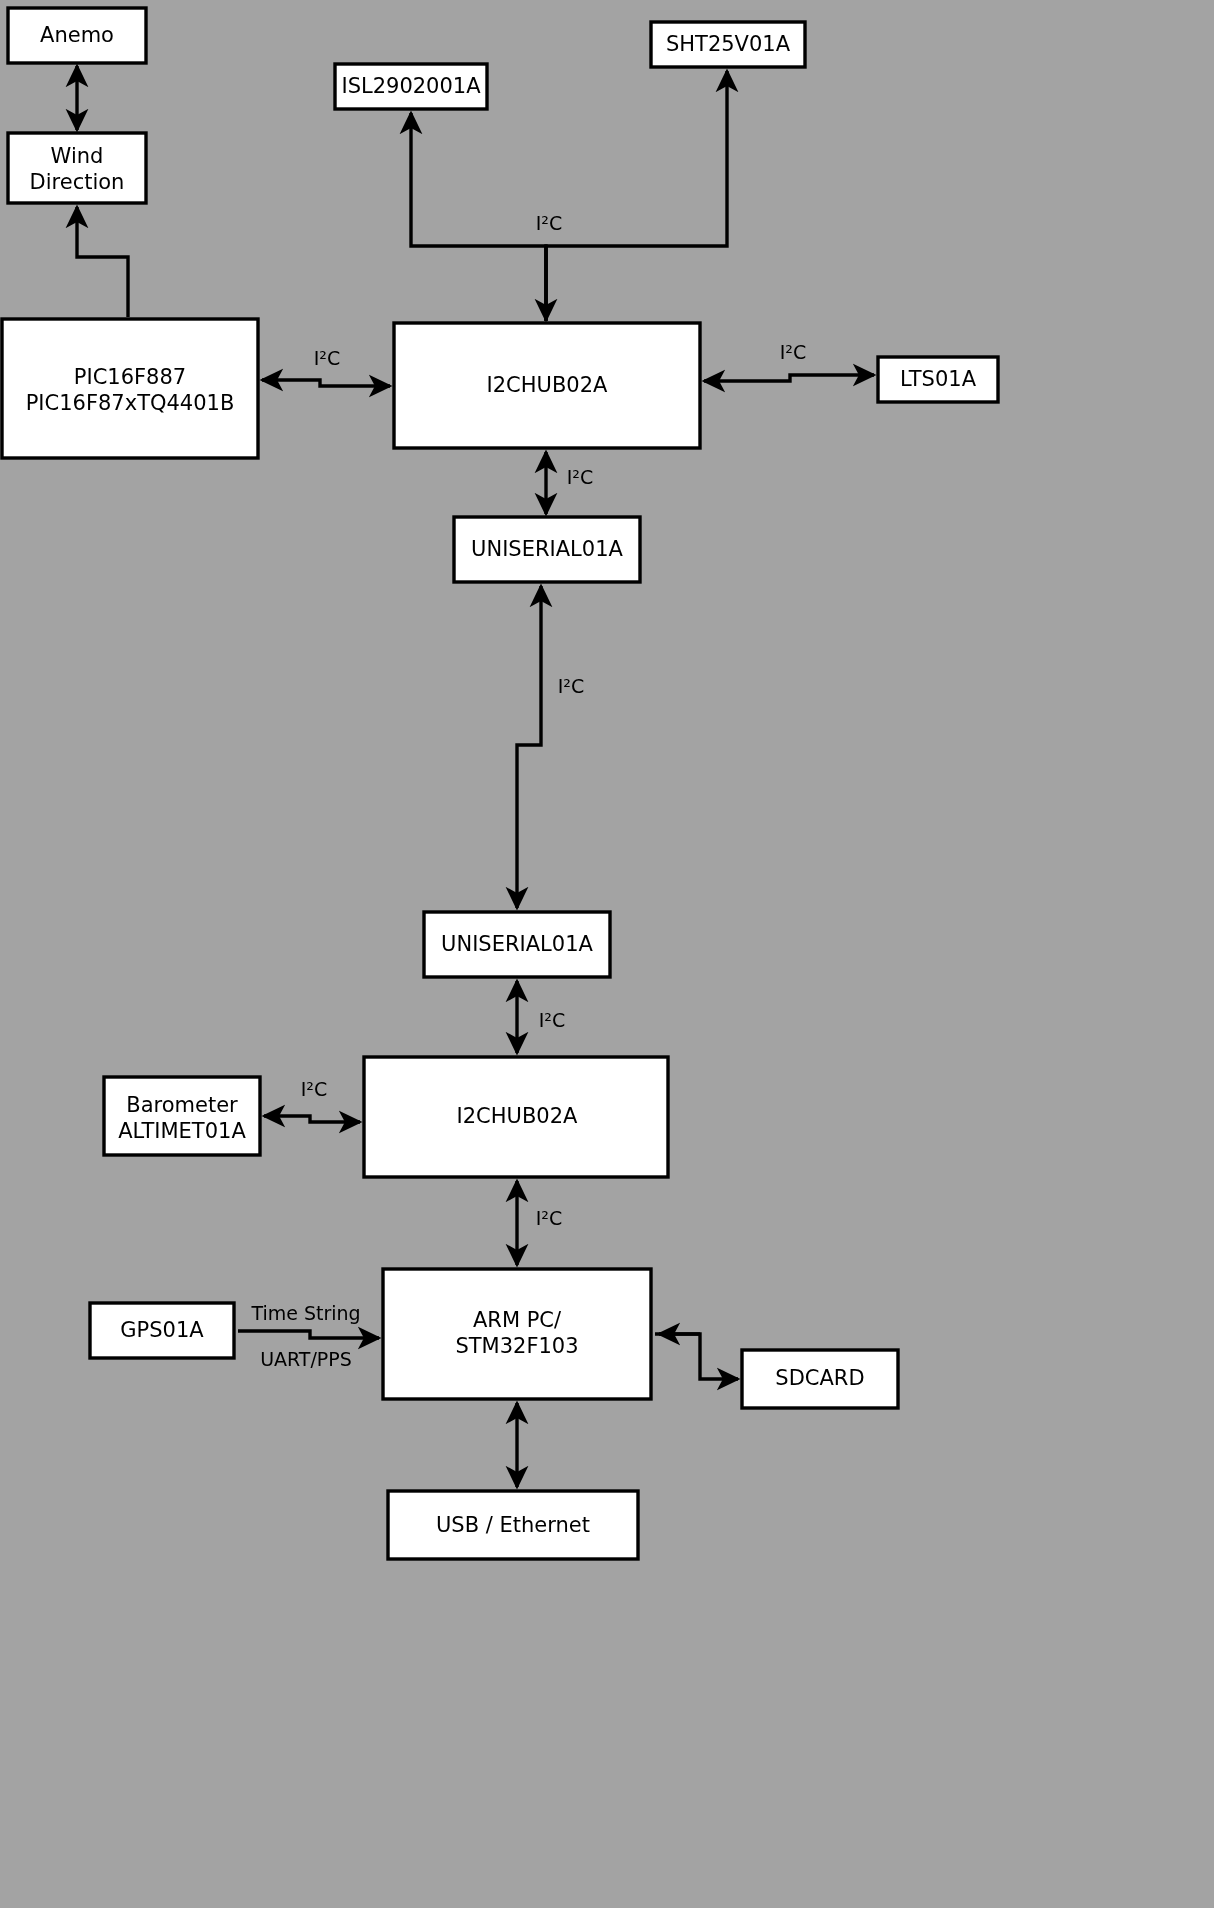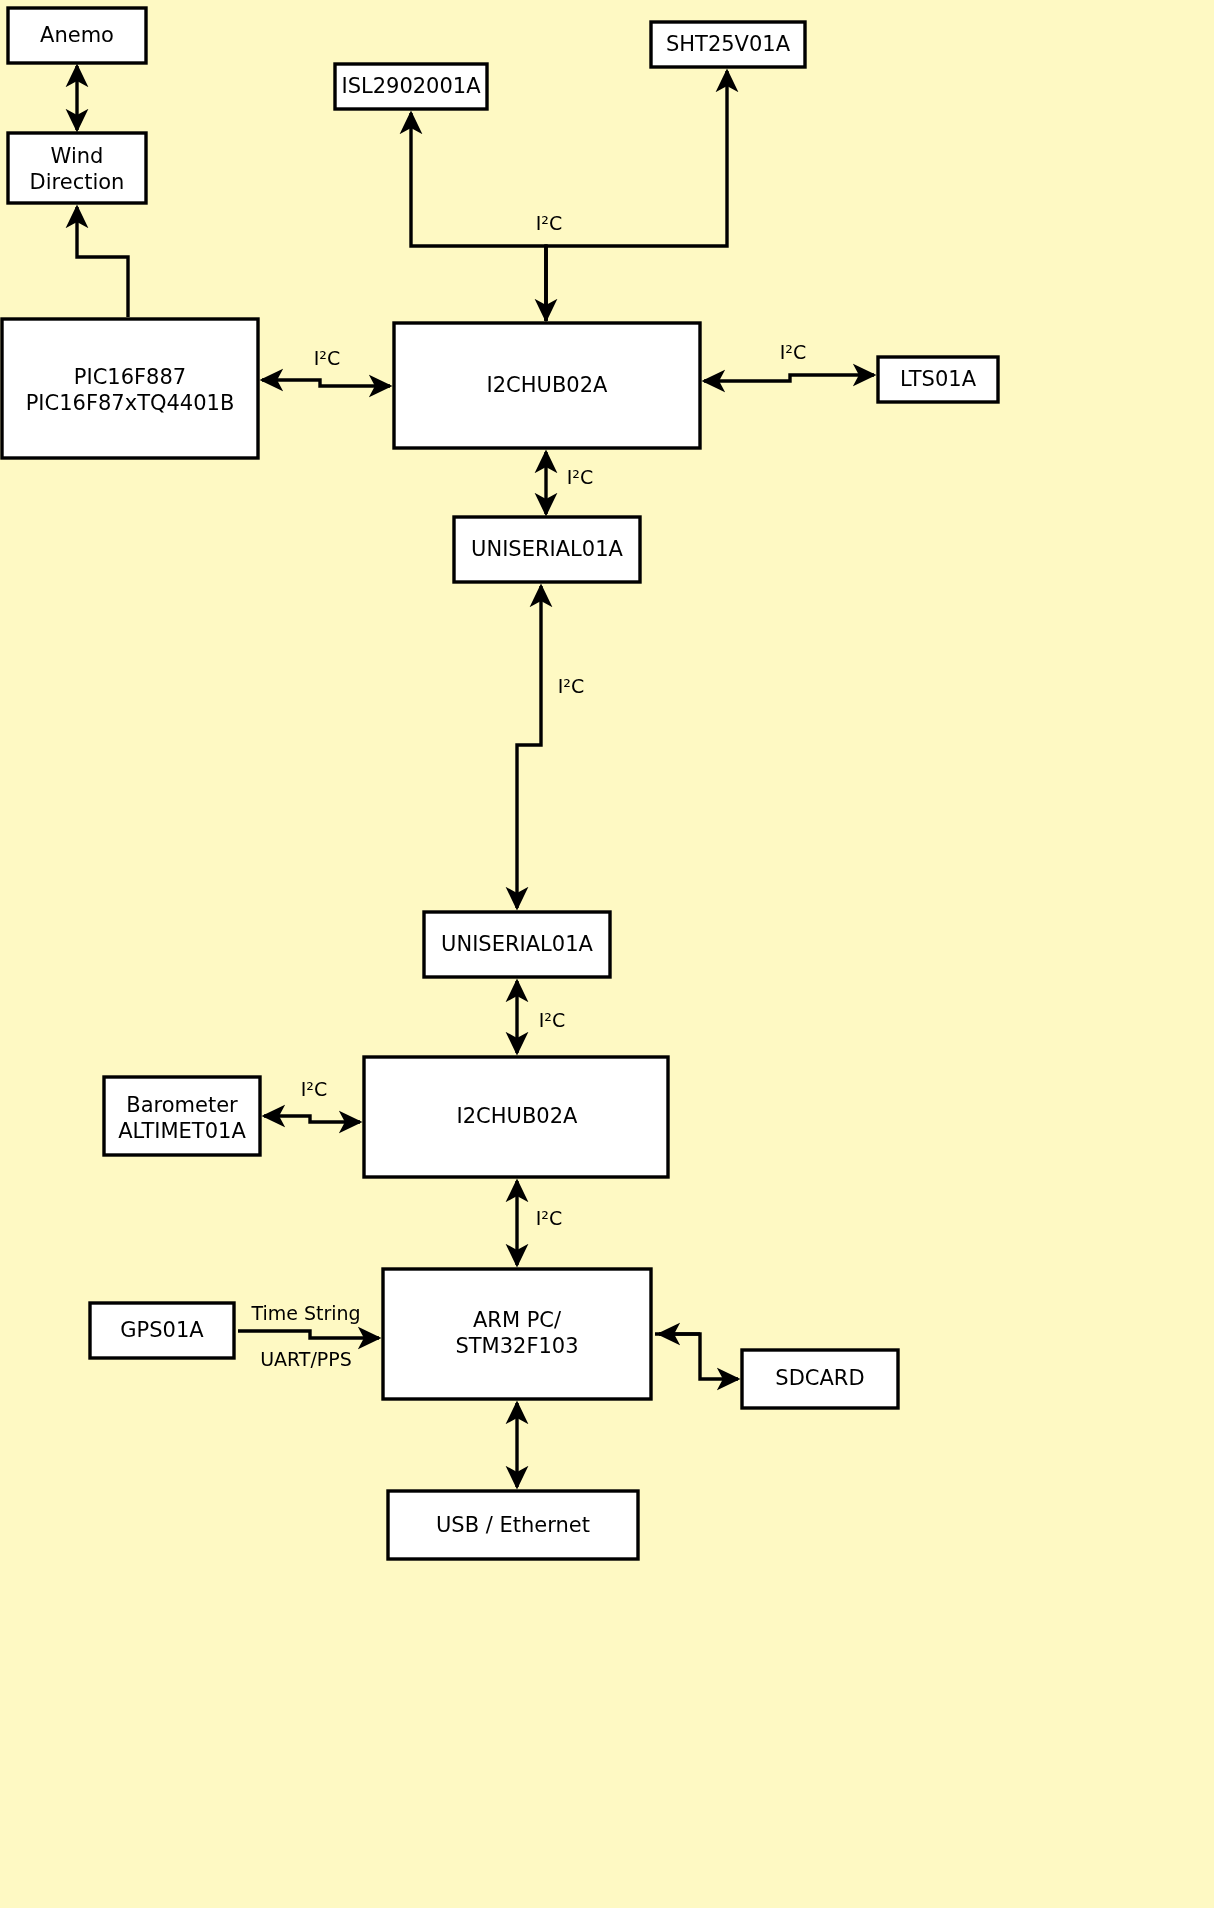--- a/index.html
+++ b/index.html
@@ -1,17 +1,17 @@
 <!DOCTYPE html>
 <html><head>
 <meta charset="utf-8">
 <style>
   html,body{margin:0;padding:0;background:#ffffff;}
   body{font-family:"DejaVu Sans","Liberation Sans",sans-serif;}
-  #stage{position:relative;width:1214px;height:1908px;background:#fef9c3;overflow:hidden;}
+  #stage{position:relative;width:1214px;height:1908px;background:#a3a3a3;overflow:hidden;}
   #diagram{position:absolute;left:0;top:0;width:1214px;height:1908px;}
   .node rect{fill:#ffffff;stroke:#000000;stroke-width:3.4;}
   .node text{fill:#000000;font-family:"DejaVu Sans","Liberation Sans",sans-serif;font-size:21px;text-anchor:middle;dominant-baseline:middle;}
   .edge path,.edge line{stroke:#000000;stroke-width:3.4;fill:none;}
   .edge-label{fill:#000000;font-family:"DejaVu Sans","Liberation Sans",sans-serif;font-size:19px;text-anchor:middle;dominant-baseline:middle;}
 </style>
 </head>
 <body>
 
 <div id="stage">

